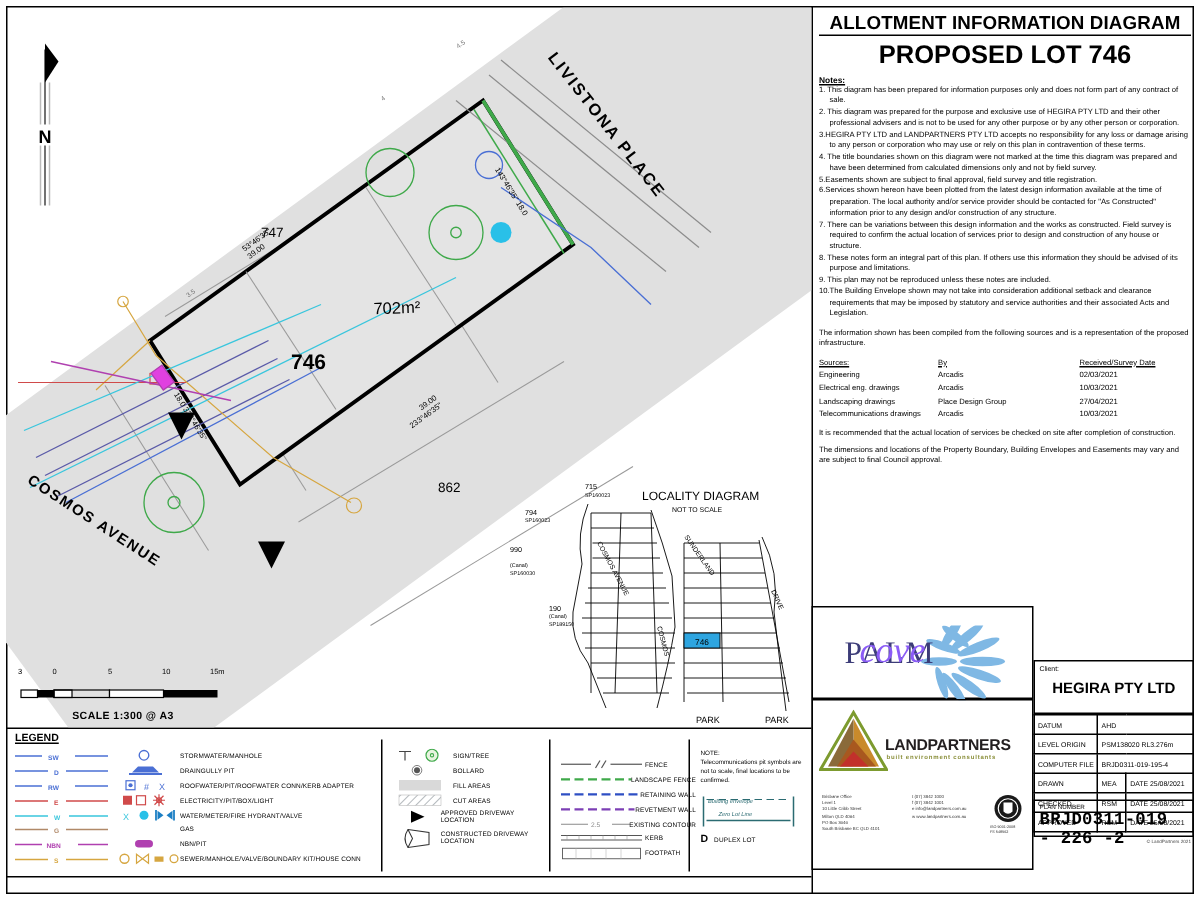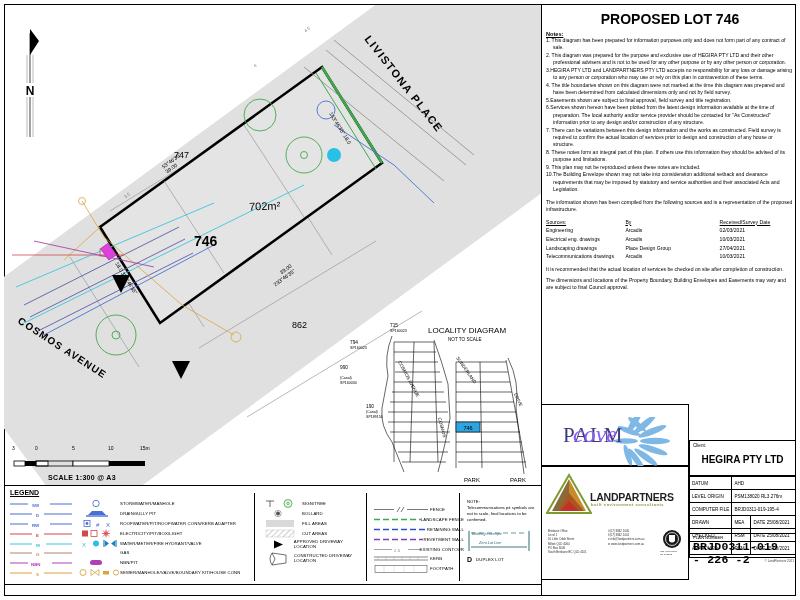--- a/index.html
+++ b/index.html
@@ -8,21 +8,21 @@
   .frame{position:absolute;left:4px;top:4px;width:792px;height:592px;border:1px solid #000;box-sizing:border-box;}
 
   
   .vdiv{position:absolute;left:541px;top:4px;width:1px;height:592px;background:#000;}
   .hdiv-legend{position:absolute;left:4px;top:485px;width:537px;height:1px;background:#000;}
   .hdiv-legend2{position:absolute;left:4px;top:584px;width:537px;height:1px;background:#000;}
 
   
   .notes{position:absolute;left:546px;top:8px;width:248px;}
   .t1{font-size:12.5px;font-weight:bold;text-align:center;letter-spacing:.1px;border-bottom:1px solid #000;padding-bottom:1px;}
-  .t2{font-size:14px;font-weight:bold;text-align:center;margin-top:3px;}
+  .t2{font-size:17px;font-weight:bold;text-align:center;margin-top:3px;}
   .noteshdr{font-size:5.6px;font-weight:bold;text-decoration:underline;margin-top:4px;}
   .nlist{margin:0;padding:0;list-style:none;}
   .nlist li{font-size:5.1px;line-height:1.42;margin-bottom:.5px;padding-left:7px;text-indent:-7px;}
   .para{font-size:5.1px;line-height:1.42;margin-top:6px;}
   table.src{width:100%;border-collapse:collapse;margin-top:5px;font-size:5.1px;}
   table.src th{text-align:left;font-weight:normal;text-decoration:underline;padding:0 0 1.5px 0;}
   table.src td{padding:1.3px 0;}
   .srcc2{width:38%;}.srcc3{width:30%;}
 
   
@@ -278,20 +278,21 @@
 SP160030</span>
     </div>
     <div style="position:absolute;left:28px;top:82px;font-size:4.8px;">
       <span>190</span><br>
       <span style="font-size:3.6px;white-space:pre-line;">(Canal)
 SP189150</span>
     </div>
   </div>
 
   <div class="notes">
+    <div class="t1">ALLOTMENT INFORMATION DIAGRAM</div>
     <div class="t2">PROPOSED LOT 746</div>
     <div class="noteshdr">Notes:</div>
     <ul class="nlist">
       <li>1. This diagram has been prepared for information purposes only and does not form part of any contract of sale.</li>
       <li>2. This diagram was prepared for the purpose and exclusive use of HEGIRA PTY LTD and their other professional advisers and is  not to be used for any other purpose or by any other person or corporation.</li>
       <li>3.HEGIRA PTY LTD and LANDPARTNERS PTY LTD accepts no responsibility for any loss or damage arising to any person or corporation who may use or rely on this plan in contravention of these terms.</li>
       <li>4. The title boundaries shown on this diagram were not marked at the time this diagram was prepared and have been determined from calculated dimensions only and not by field survey.</li>
       <li>5.Easements shown are subject to final approval, field survey and title registration.</li>
       <li>6.Services shown hereon have been plotted from the latest design information available at the time of preparation. The local authority and/or service provider should be contacted for "As   Constructed" information prior to any design and/or construction of any structure.</li>
       <li>7. There can be variations between this design information and the works as constructed. Field survey is required to confirm the actual location of services prior to design and construction of any house or structure.</li>

